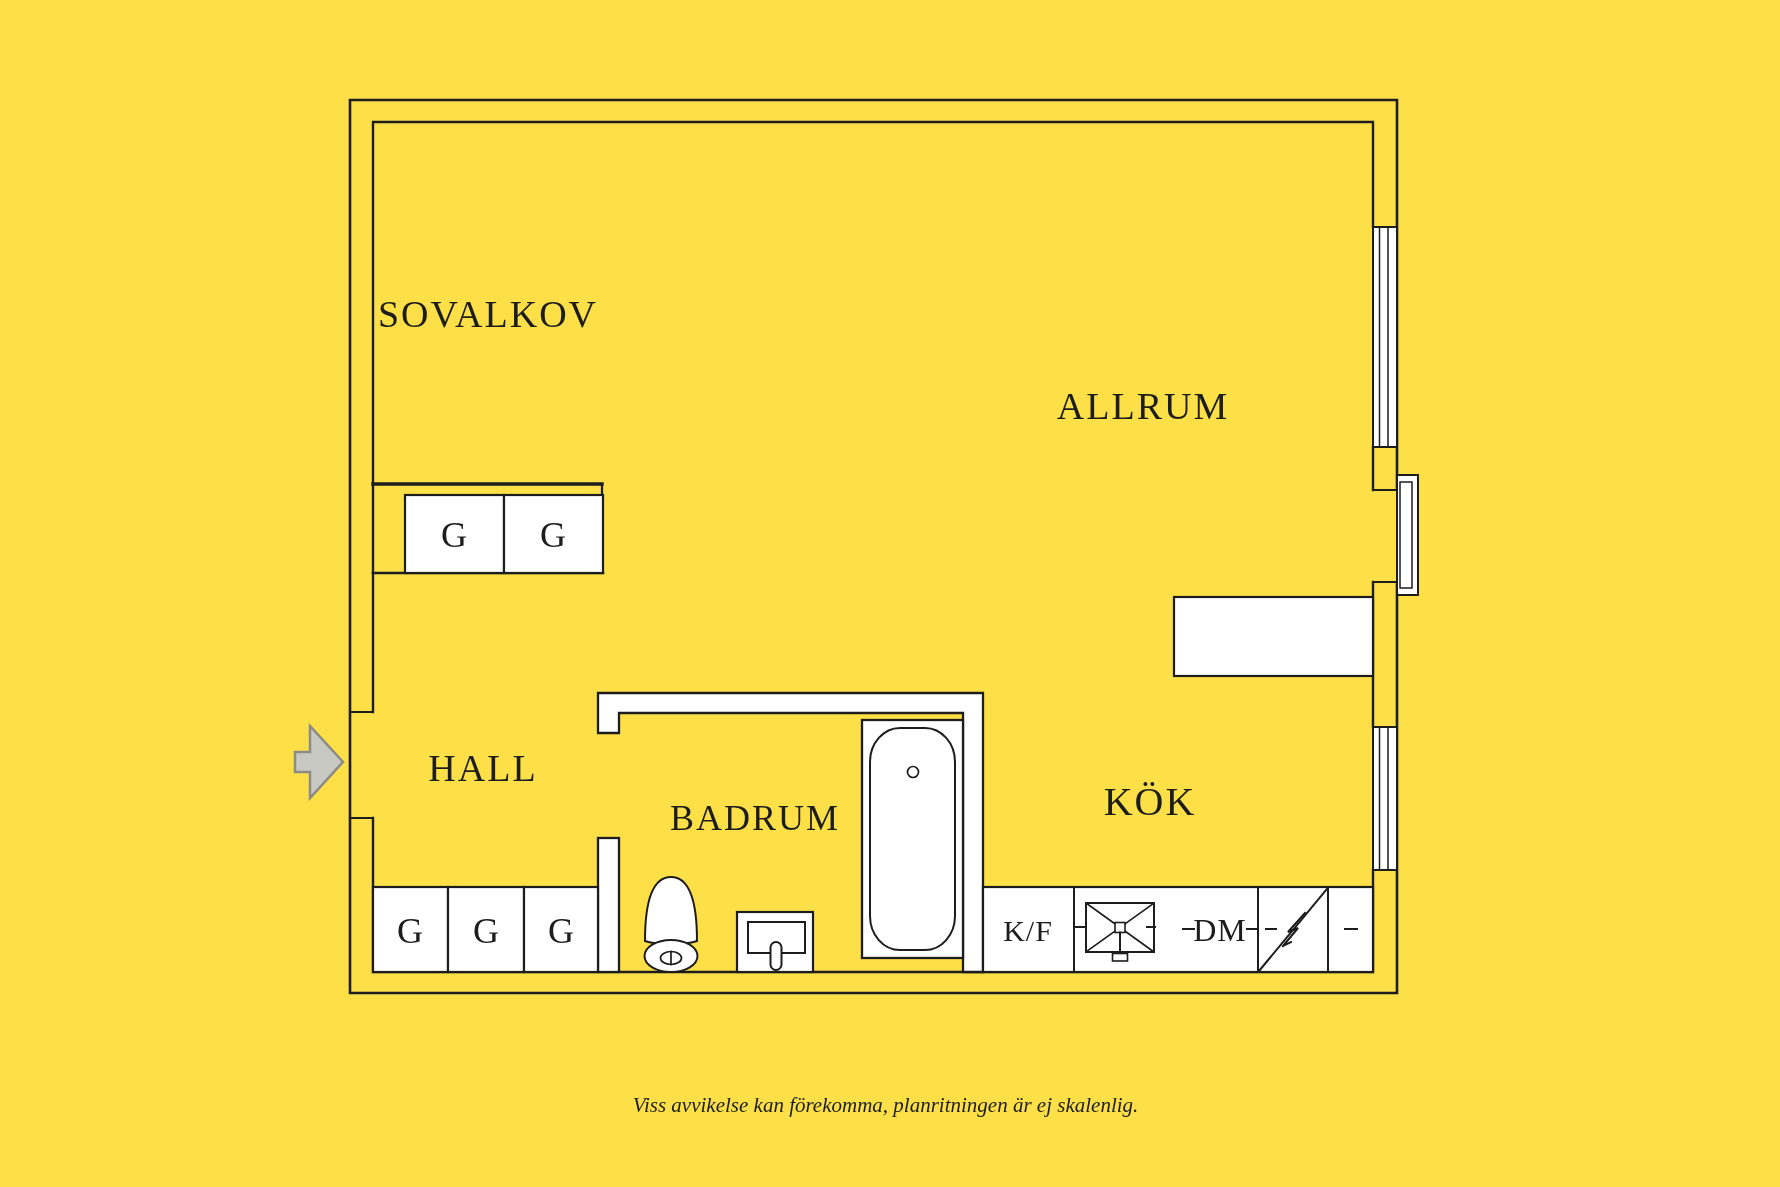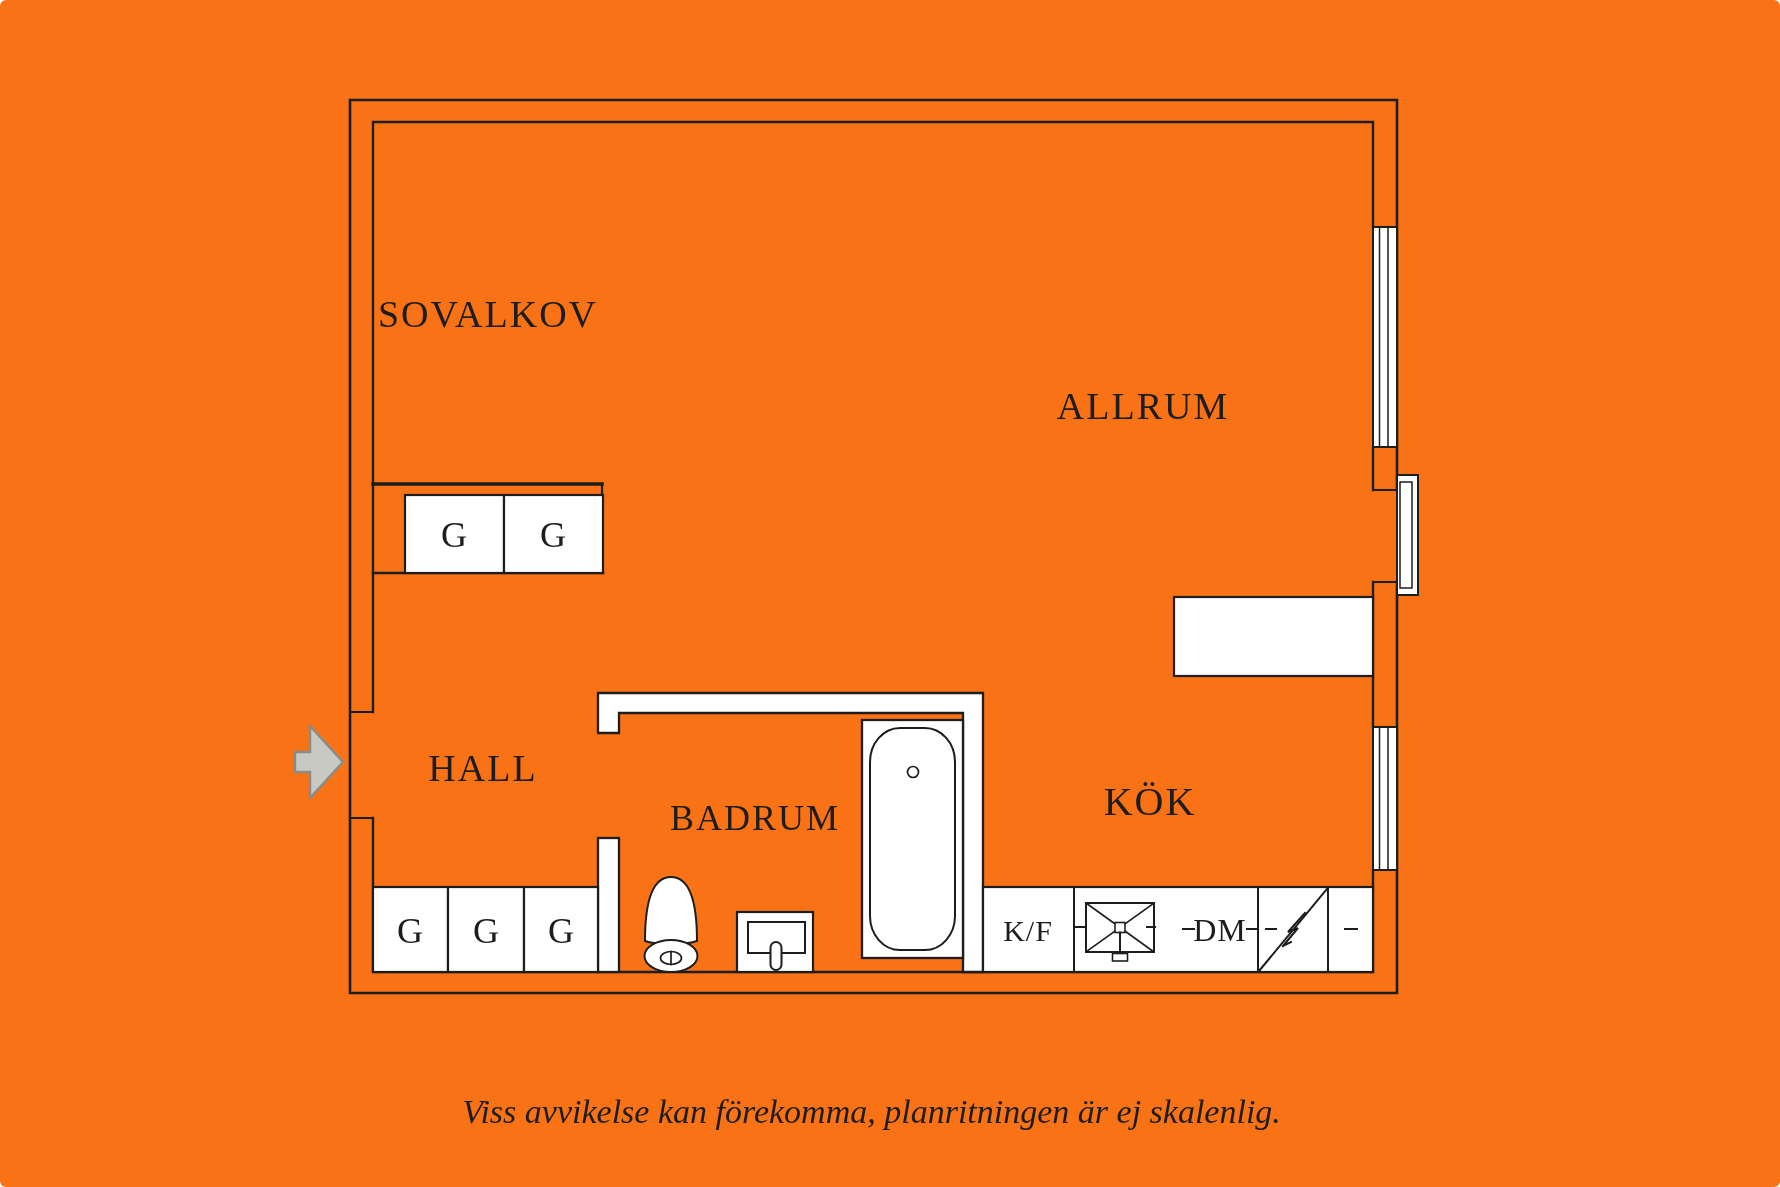--- a/index.html
+++ b/index.html
@@ -1,35 +1,34 @@
 <!DOCTYPE html>
 <html><head>
 <meta charset="utf-8">
 <title>Planritning</title>
 <style>
   html,body{margin:0;padding:0;background:#ffffff;}
   .stage{
     position:relative;
     width:1780px;height:1187px;
-    background:#f97316;
+    background:#fde047;
     overflow:hidden;
     font-family:"Liberation Serif","DejaVu Serif",serif;
-    border-radius:6px;
   }
   .plan-svg{position:absolute;left:0;top:0;}
   .room-label{
     font-family:"Liberation Serif","DejaVu Serif",serif;
     fill:#1d1d1d;
   }
   .footer-note{
     position:absolute;
-    left:348px;top:1093px;width:1047px;
+    left:362px;top:1093px;width:1047px;
     text-align:center;
     font-style:italic;
-    font-size:34px;
+    font-size:21px;
     color:#1d1d1d;
     font-family:"Liberation Serif","DejaVu Serif",serif;
   }
 </style>
 </head>
 <body>
 
 <div class="stage">
 
   <svg class="plan-svg" width="1780" height="1187" viewBox="0 0 1780 1187">

